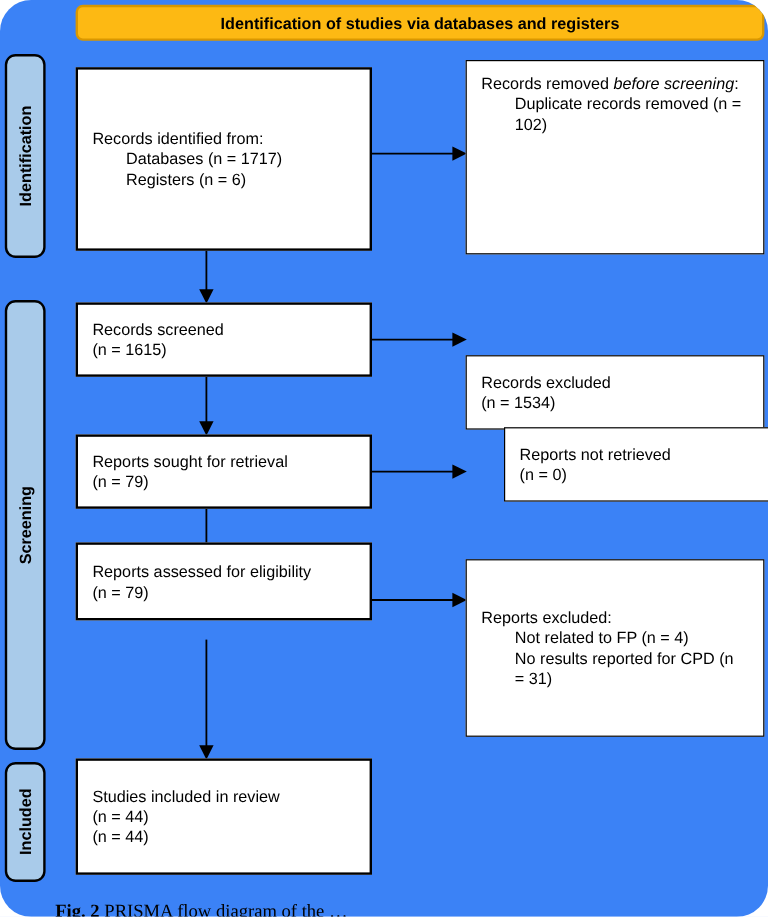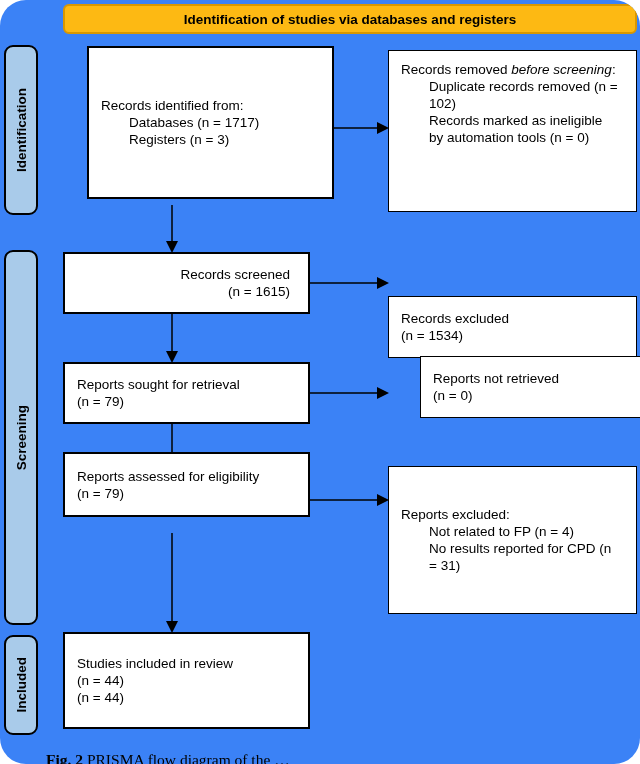--- a/index.html
+++ b/index.html
@@ -46,22 +46,22 @@
     background:#fff;
     border:2px solid #000;
     font-size:13.5px;line-height:17px;
     display:flex;flex-direction:column;justify-content:center;
     padding:8px 18px 8px 12px;
   }
   .fbox.thin{border-width:1.5px;}
   .fbox.topalign{justify-content:flex-start;padding-top:10px;padding-left:12px;}
   .indent{padding-left:28px;}
   
-  .b-identified{left:63px;top:46px;width:247px;height:153px;margin-left:24px;}
-  .b-screened{left:63px;top:252px;width:247px;height:62px;align-items:flex-end;}
+  .b-identified{left:63px;top:56px;width:247px;height:153px;}
+  .b-screened{left:63px;top:252px;width:247px;height:62px;}
   .b-sought{left:63px;top:362px;width:247px;height:62px;}
   .b-assessed{left:63px;top:452px;width:247px;height:65px;}
   .b-included{left:63px;top:632px;width:247px;height:97px;}
   
   .b-removed{left:388px;top:50px;width:249px;height:162px;}
   .b-excluded{left:388px;top:252px;width:249px;height:62px;margin-top:44px;}
   .b-notretrieved{left:388px;top:356px;width:249px;height:62px;margin-left:32px;}
   .b-reportsexcluded{left:388px;top:466px;width:249px;height:148px;}
   .arrows{
     position:absolute;left:0;top:0;width:640px;height:764px;
@@ -124,21 +124,21 @@
   <div class="stage stage-screening">
     <span>Screening</span>
   </div>
   <div class="stage stage-included">
     <span>Included</span>
   </div>
 
   <div class="fbox b-identified">
     <div>Records identified from:</div>
     <div class="indent">Databases (n = 1717)</div>
-    <div class="indent">Registers (n = 3)</div>
+    <div class="indent">Registers (n = 6)</div>
   </div>
 
   <div class="fbox b-screened">
     <div>Records screened</div>
     <div>(n = 1615)</div>
   </div>
 
   <div class="fbox b-sought">
     <div>Reports sought for retrieval</div>
     <div>(n = 79)</div>
@@ -151,21 +151,20 @@
 
   <div class="fbox b-included">
     <div>Studies included in review</div>
     <div>(n = 44)</div>
     <div>(n = 44)</div>
   </div>
 
   <div class="fbox thin topalign b-removed">
     <div><span>Records removed </span><i>before screening</i><span>:</span></div>
     <div class="indent">Duplicate records removed (n = 102)</div>
-    <div class="indent">Records marked as ineligible by automation tools (n = 0)</div>
   </div>
 
   <div class="fbox thin b-excluded">
     <div>Records excluded</div>
     <div>(n = 1534)</div>
   </div>
 
   <div class="fbox thin b-notretrieved">
     <div>Reports not retrieved</div>
     <div>(n = 0)</div>

